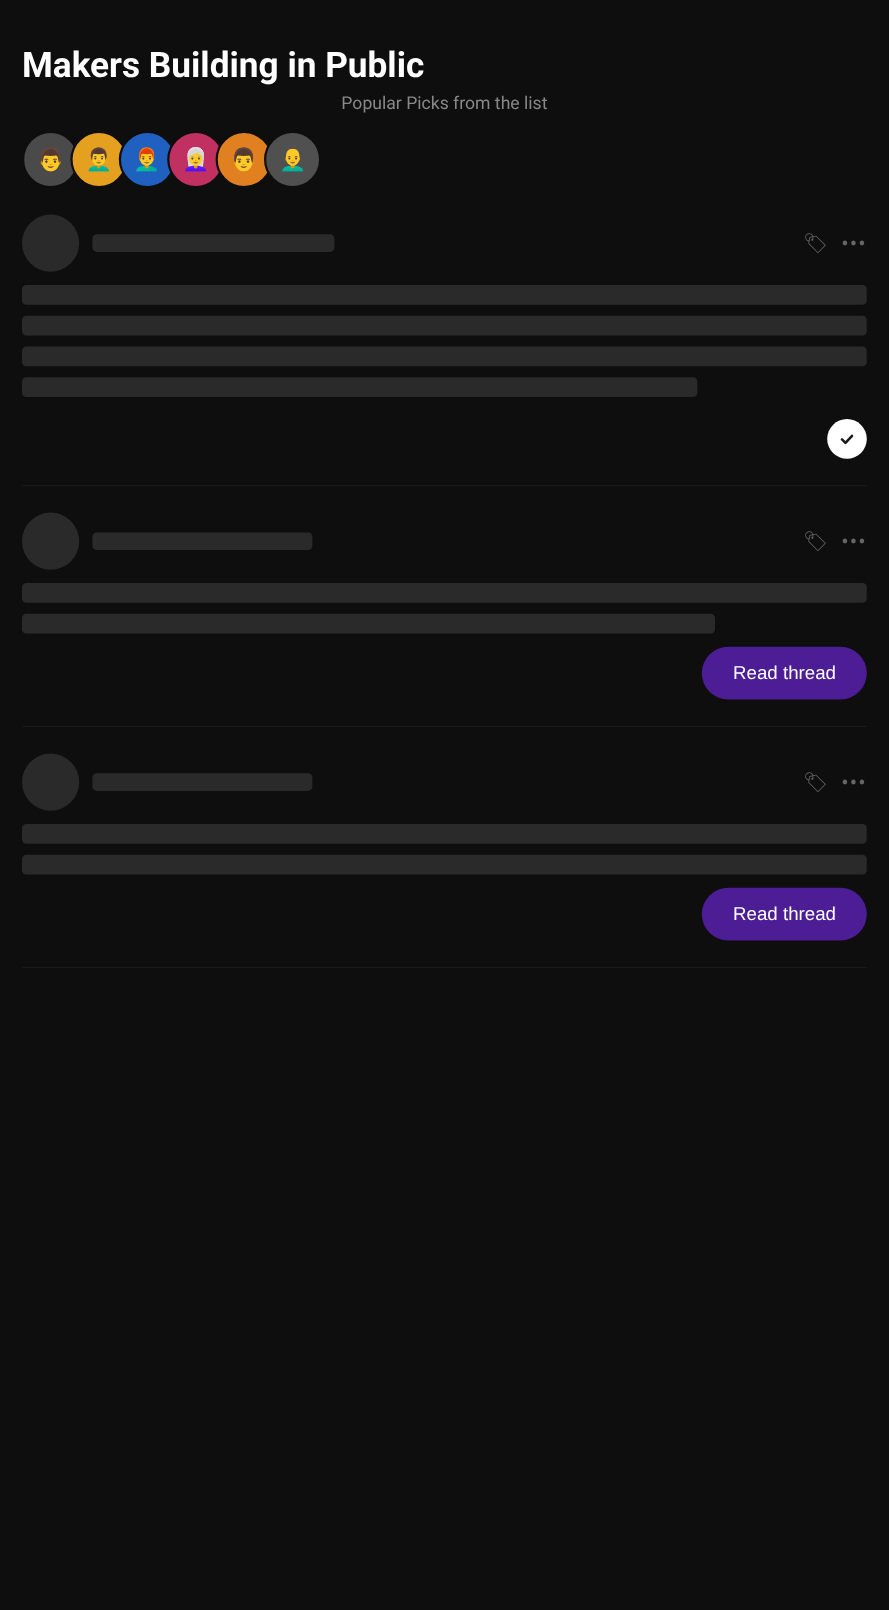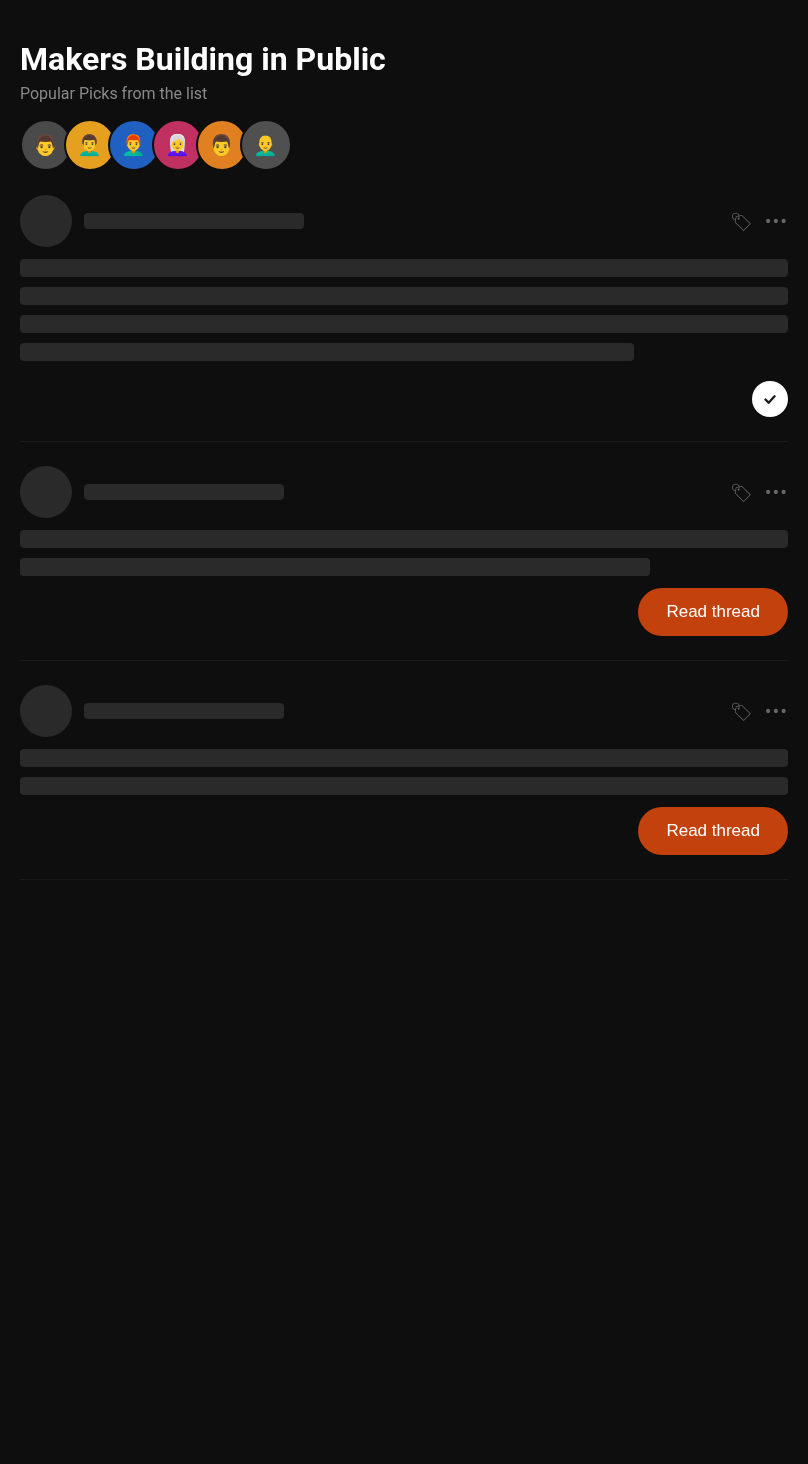--- a/index.html
+++ b/index.html
@@ -23,20 +23,21 @@
       color: #ffffff;
       line-height: 1.2;
       margin-bottom: 6px;
       margin-top: 16px;
     }
 
     .page-subtitle {
       font-size: 16px;
       color: #888888;
       margin-bottom: 16px;
+      text-align: center;
     }
 
     .avatars-row {
       display: flex;
       flex-direction: row;
       margin-bottom: 24px;
     }
 
     .avatar-img {
       width: 52px;
@@ -143,21 +144,21 @@
     .check-badge svg {
       width: 22px;
       height: 22px;
     }
 
     .read-thread-btn {
       display: block;
       margin-left: auto;
       margin-top: 12px;
       padding: 14px 28px;
-      background: #c2410c;
+      background: #4c1d95;
       color: #ffffff;
       border: none;
       border-radius: 24px;
       font-size: 17px;
       font-weight: 500;
       cursor: pointer;
       text-align: center;
     }
 
     .content-lines {

